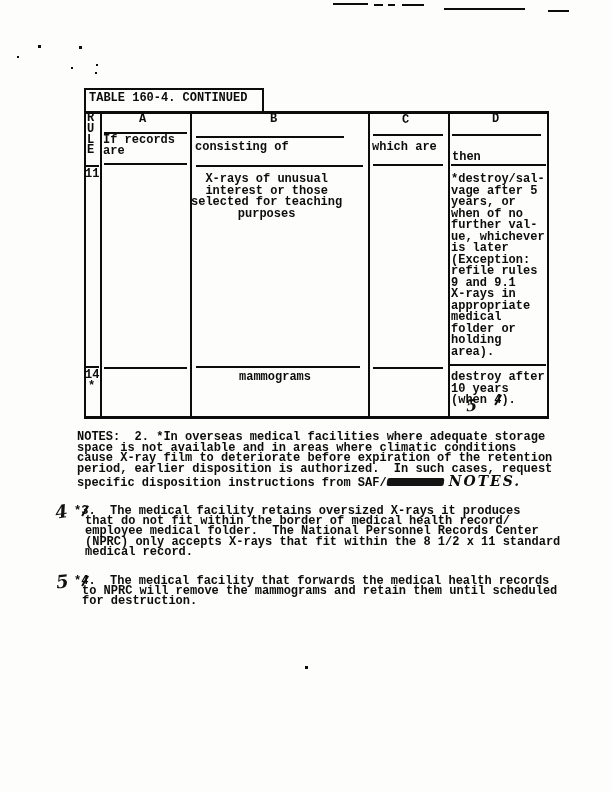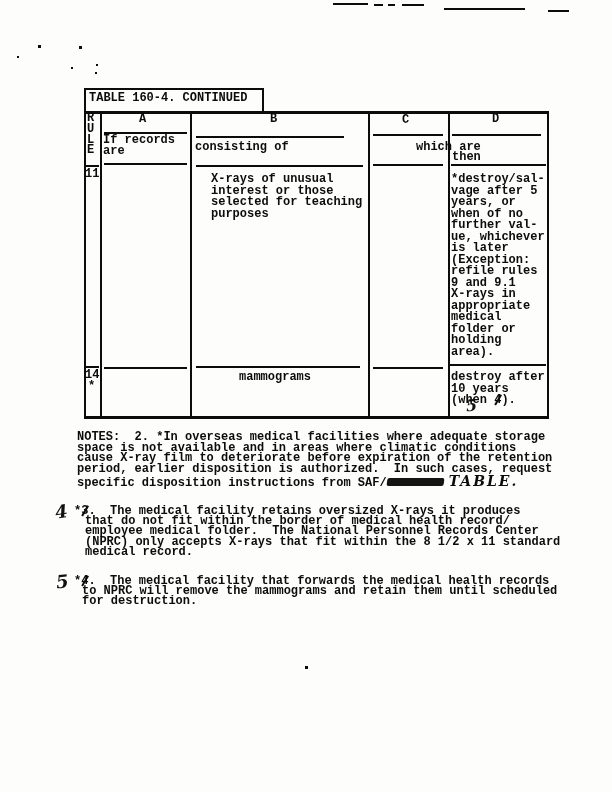--- a/index.html
+++ b/index.html
@@ -67,31 +67,31 @@
   <div class="tw" style="left:492px;top:113px;">D</div>
 
   <div class="hline" style="left:104px;top:132px;width:83px;height:1.5px;"></div>
   <div class="hline" style="left:196px;top:136px;width:148px;height:1.5px;"></div>
   <div class="hline" style="left:373px;top:134px;width:70px;height:1.5px;"></div>
   <div class="hline" style="left:452px;top:134px;width:89px;height:1.5px;"></div>
 
   <div class="tw tw-lines" style="left:103px;top:135px;line-height:10.8px;">If records
 are</div>
   <div class="tw" style="left:195px;top:141px;">consisting of</div>
-  <div class="tw" style="left:372px;top:141px;margin-left:44px;">which are</div>
+  <div class="tw" style="left:372px;top:141px;">which are</div>
   <div class="tw" style="left:452px;top:151px;">then</div>
 
   <div class="hline" style="left:85px;top:165px;width:14px;height:1.5px;"></div>
   <div class="hline" style="left:104px;top:163px;width:83px;height:1.5px;"></div>
   <div class="hline" style="left:196px;top:165px;width:167px;height:1.5px;"></div>
   <div class="hline" style="left:373px;top:164px;width:70px;height:1.5px;"></div>
   <div class="hline" style="left:451px;top:164px;width:95px;height:1.5px;"></div>
 
   <div class="tw" style="left:85px;top:168px;">11</div>
-  <div class="tw tw-lines" style="left:211px;top:174px;">X-rays of unusual
+  <div class="tw tw-lines" style="left:191px;top:174px;text-align:center;">X-rays of unusual
 interest or those
 selected for teaching
 purposes</div>
   <div class="tw tw-lines" style="left:451px;top:174px;">*destroy/sal-
 vage after 5
 years, or
 when of no
 further val-
 ue, whichever
 is later
@@ -116,21 +116,21 @@
   <div class="tw" style="left:195px;top:371px;margin-left:44px;">mammograms</div>
   <div class="tw" style="left:451px;top:371px;">destroy after</div>
   <div class="tw" style="left:451px;top:382.5px;">10 years</div>
   <div class="tw" style="left:451px;top:394px;"><span>(when </span><span class="slash">4</span><span>).</span></div>
   <div class="hw" style="left:466px;top:396px;font-size:16px;transform:rotate(-6deg);">5</div>
 
   <div class="tw notes-lines" style="left:77px;top:432px;">NOTES:  2. *In overseas medical facilities where adequate storage
 space is not available and in areas where climatic conditions
 cause X-ray film to deteriorate before expiration of the retention
 period, earlier disposition is authorized.  In such cases, request</div>
-  <div class="tw" style="left:77px;top:474.5px;"><span>specific disposition instructions from SAF/</span><span class="redact"></span><span class="hw-inline">TABLE.</span></div>
+  <div class="tw" style="left:77px;top:474.5px;"><span>specific disposition instructions from SAF/</span><span class="redact"></span><span class="hw-inline">NOTES.</span></div>
 
   <div class="hw" style="left:55px;top:501px;font-size:18px;transform:rotate(-8deg);">4</div>
   <div class="tw" style="left:74px;top:505px;"><span>*</span><span class="slash">3</span><span>.  The medical facility retains oversized X-rays it produces</span></div>
   <div class="tw notes-lines" style="left:85px;top:515.5px;">that do not fit within the border of medical health record/
 employee medical folder.  The National Personnel Records Center
 (NPRC) only accepts X-rays that fit within the 8 1/2 x 11 standard
 medical record.</div>
 
   <div class="hw" style="left:56px;top:571px;font-size:18px;transform:rotate(-6deg);">5</div>
   <div class="tw" style="left:74px;top:575px;"><span>*</span><span class="slash">4</span><span>.  The medical facility that forwards the medical health records</span></div>

